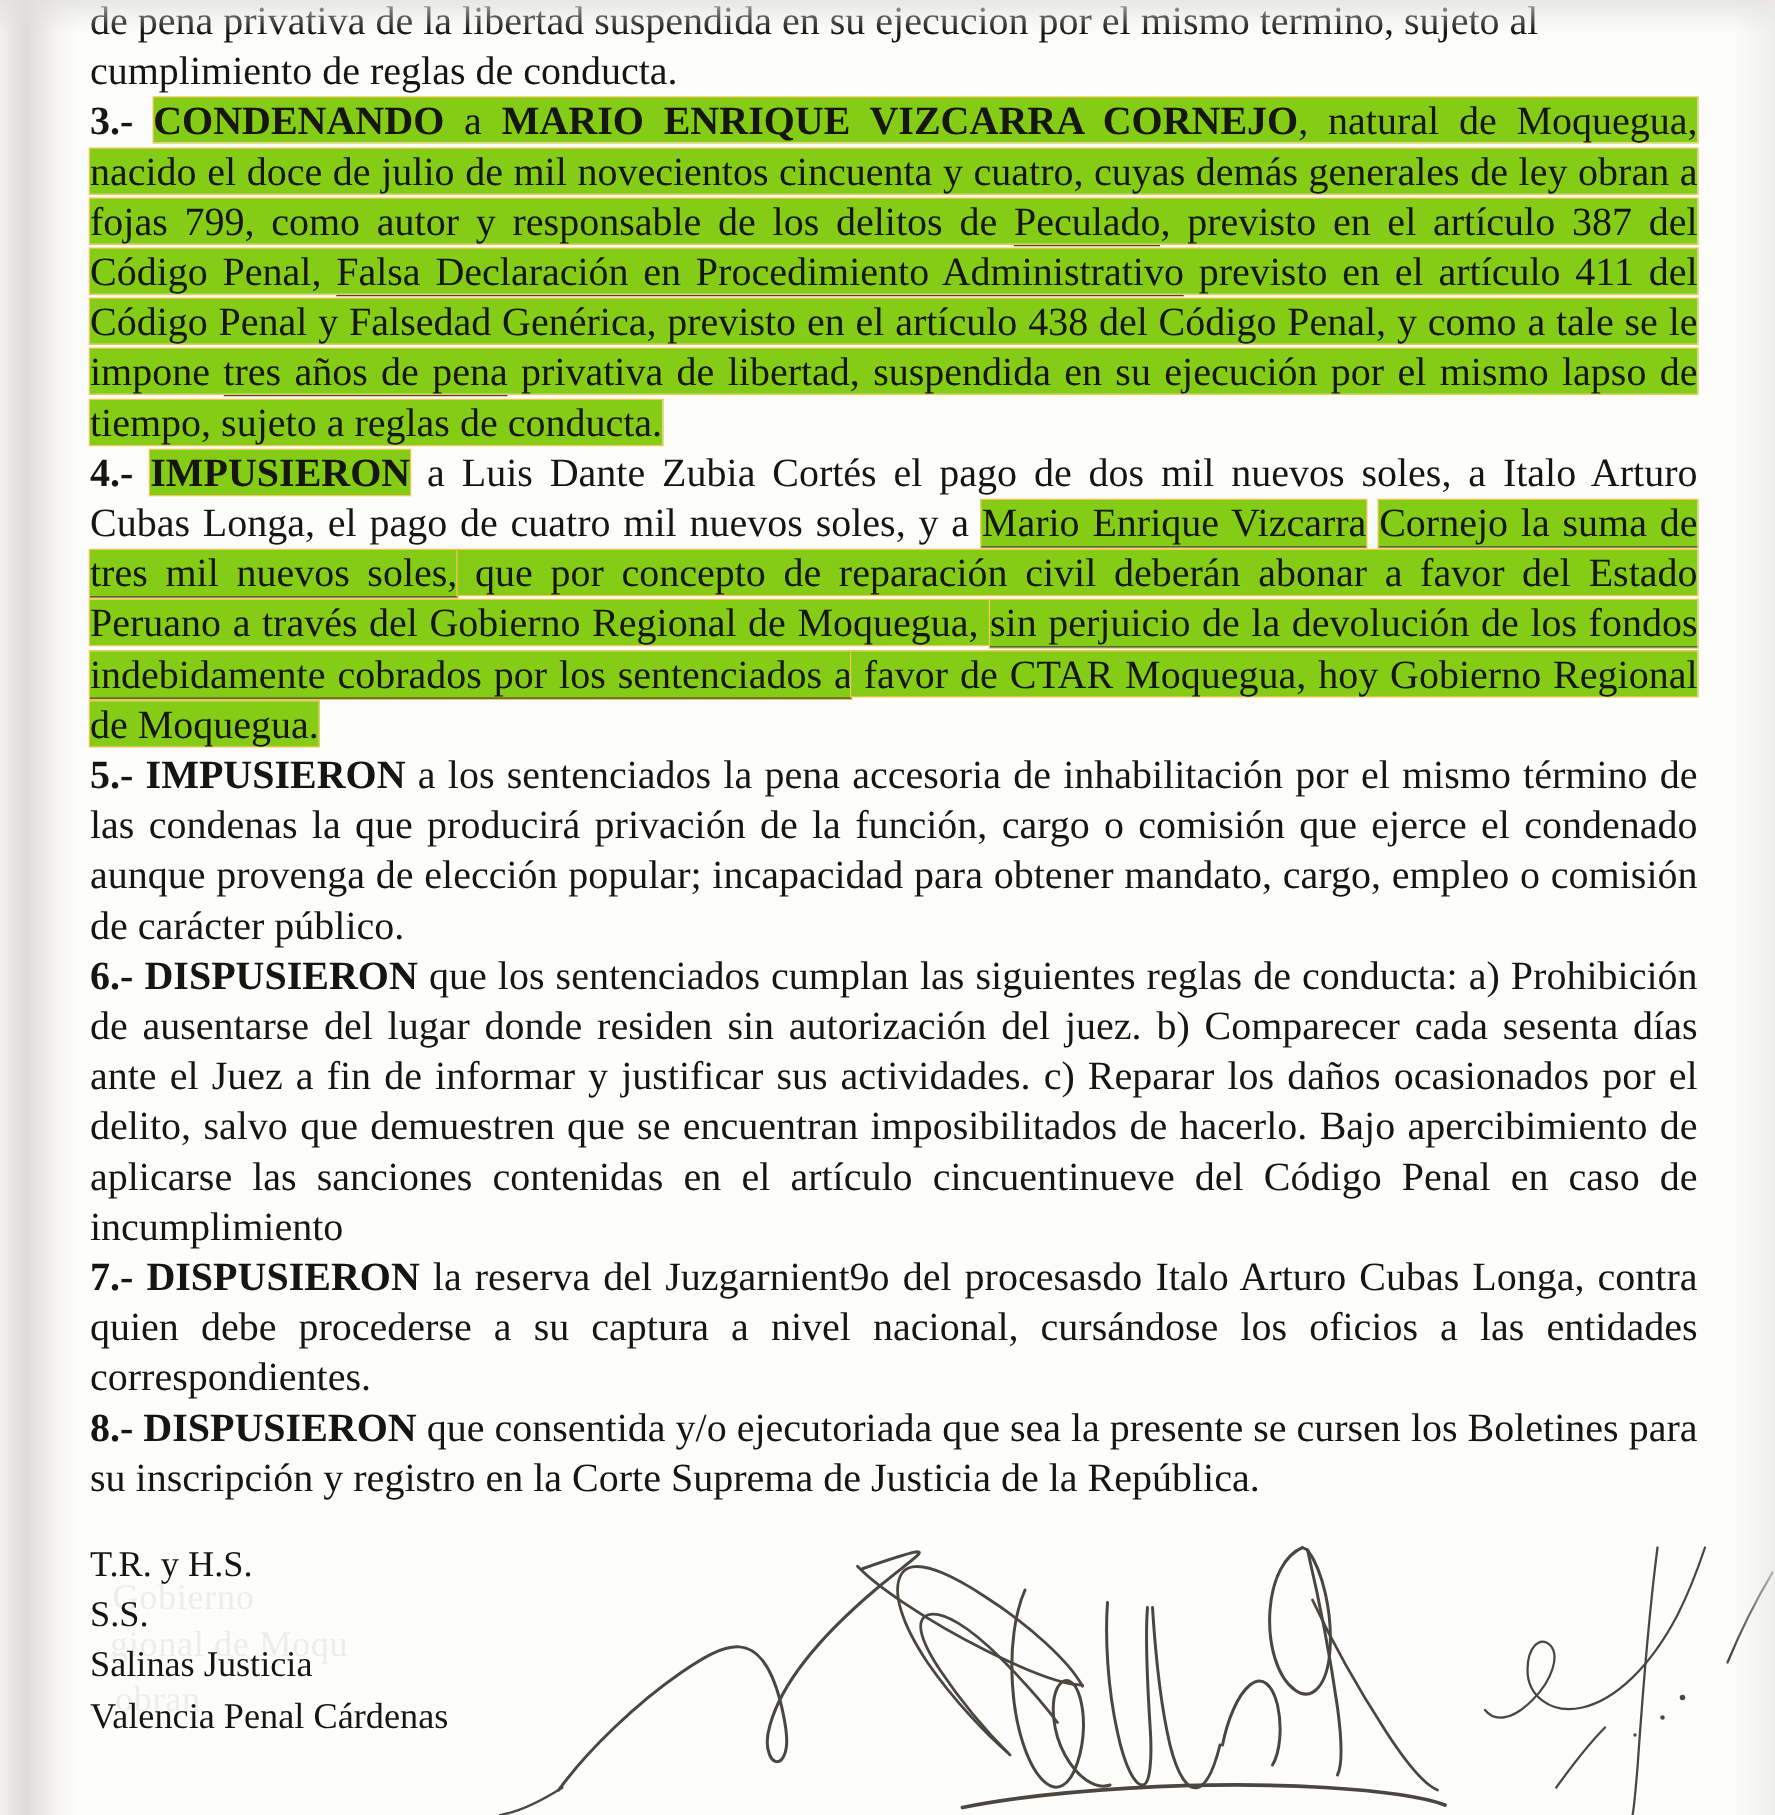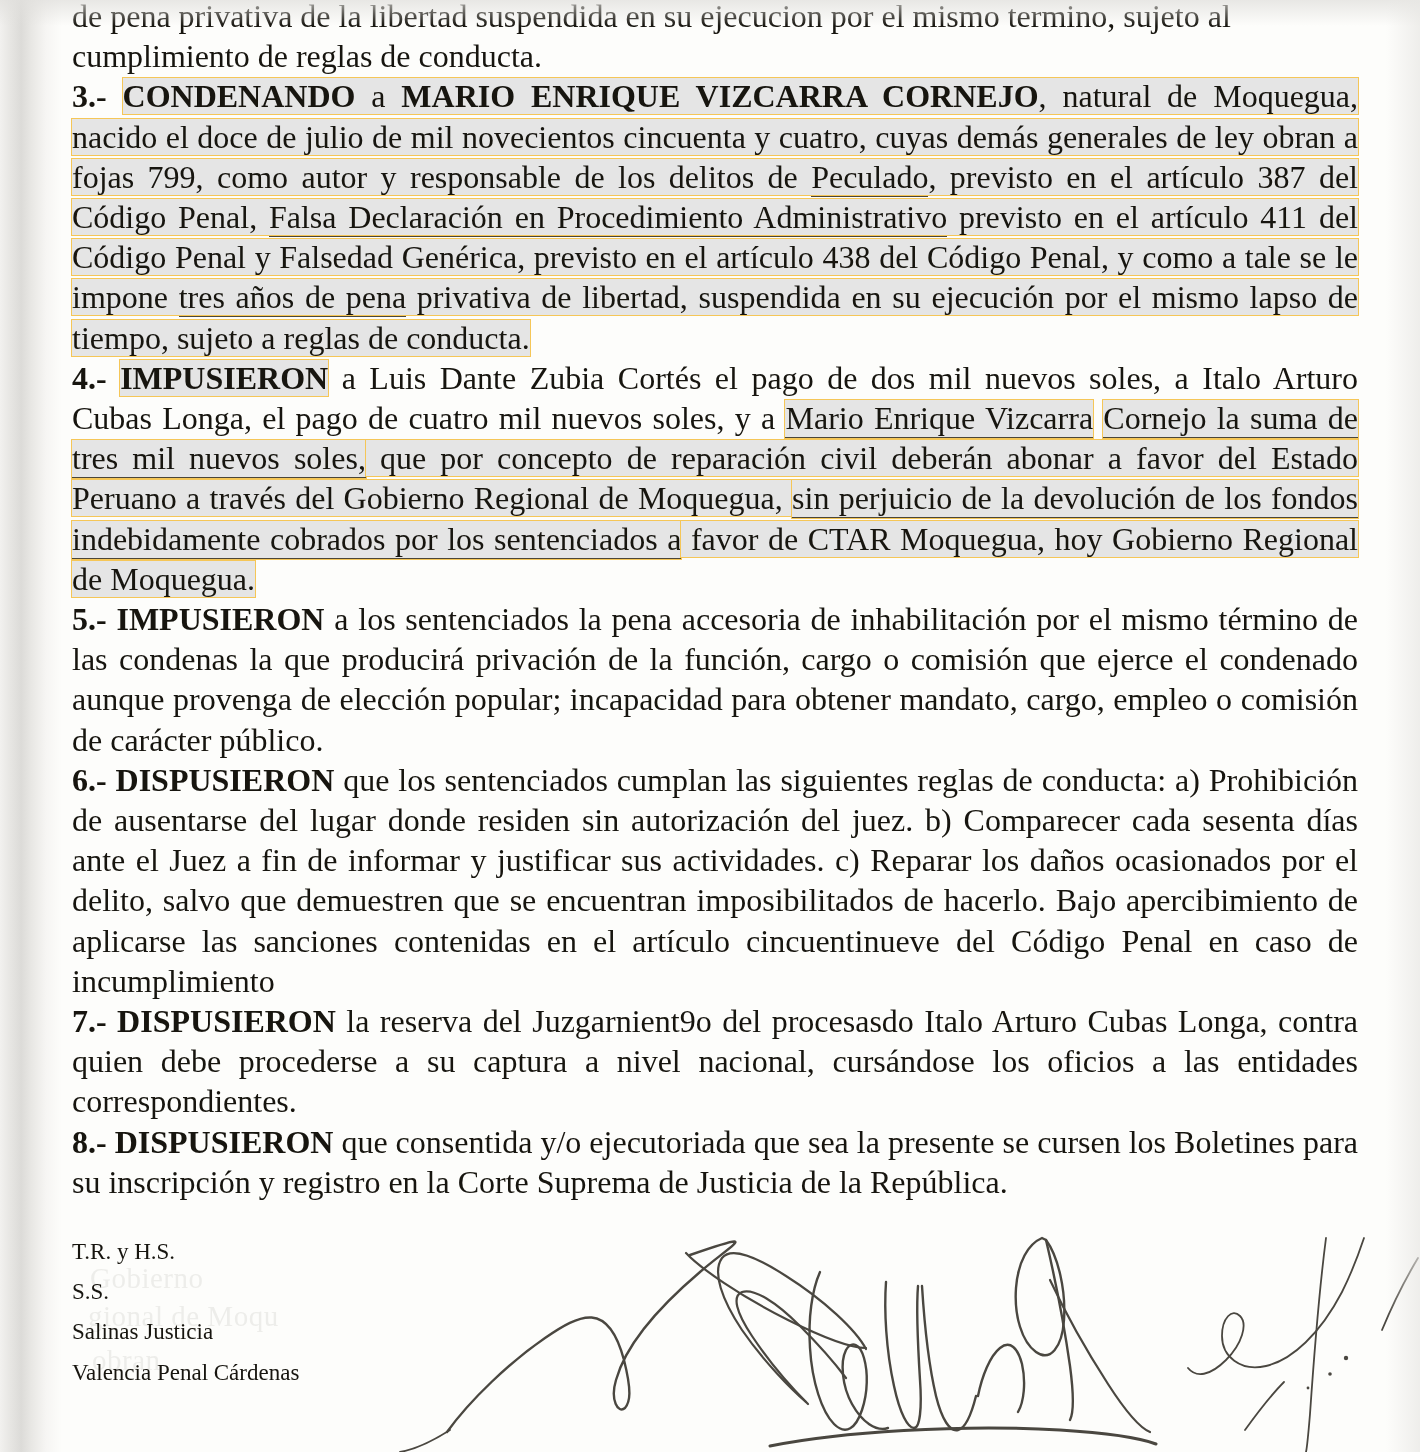--- a/index.html
+++ b/index.html
@@ -61,36 +61,36 @@
     margin: 0;
     text-align: justify;
     text-align-last: left;
   }
   .para.first { text-indent: 0; }
 
   b, .bold { font-weight: bold; }
 
   
   .hl {
-    background-color: #e5e5e5;
+    background-color: #84cc16;
     box-shadow: 0 0 0 1px #f5c657;
     -webkit-box-decoration-break: clone;
     box-decoration-break: clone;
   }
   
   .ul-pen {
     border-bottom: 1.6px solid #4b4638;
     padding-bottom: 1px;
   }
 
   .sig-block {
     position: absolute;
     left: 72px;
     top: 1232px;
-    font-size: 23px;
+    font-size: 29px;
     line-height: 40.2px;
     color: #17150f;
   }
   .sig-line { white-space: nowrap; }
 
   .signatures {
     position: absolute;
     left: 0; top: 0;
     width: 1420px; height: 1452px;
     pointer-events: none;

